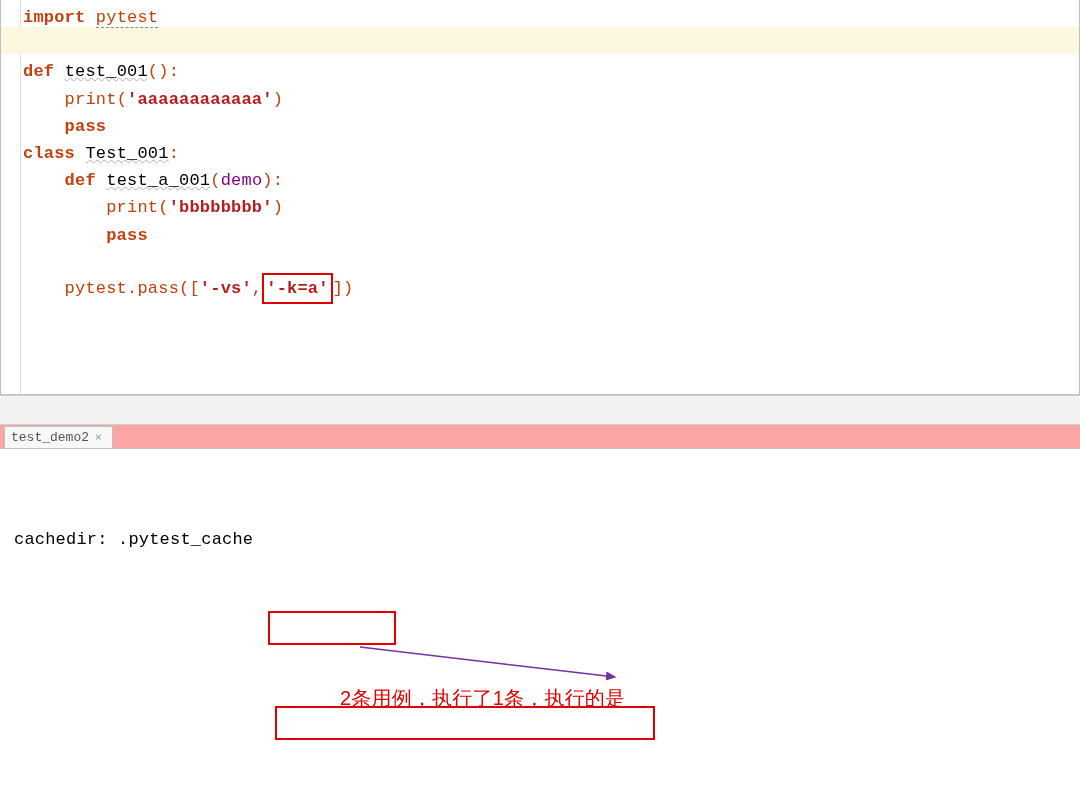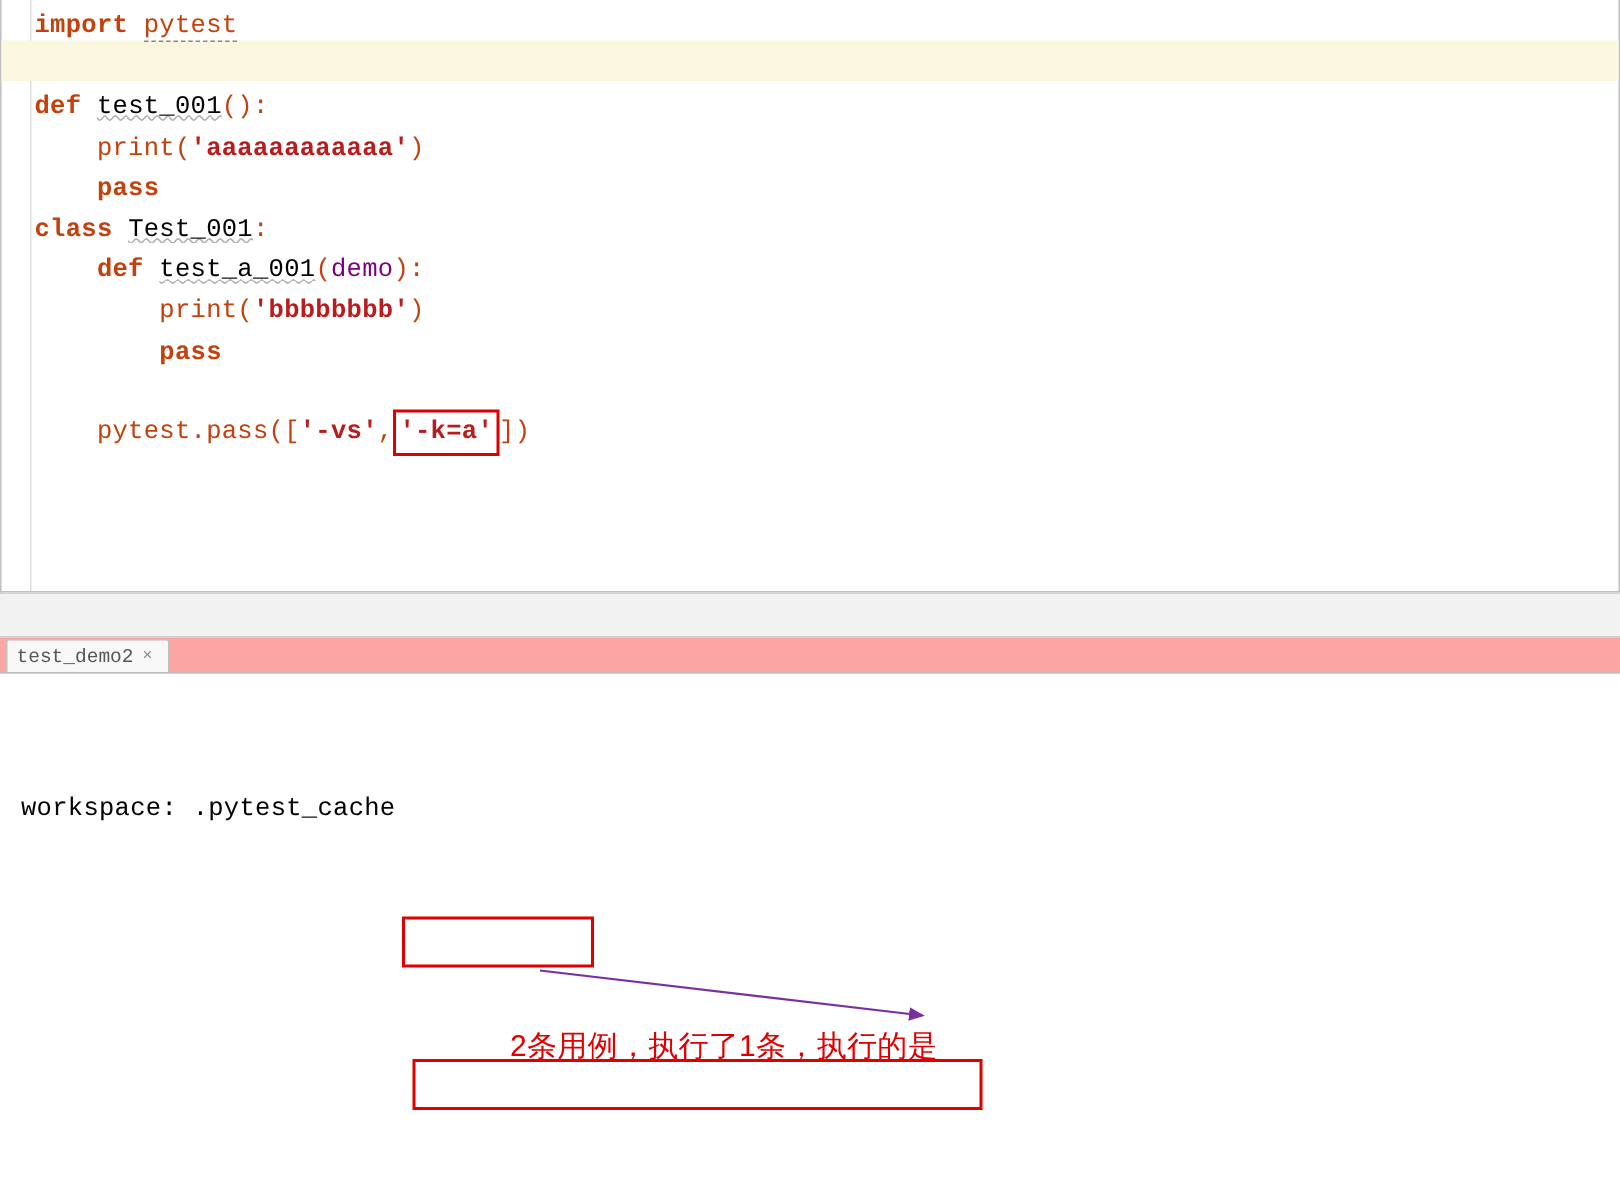--- a/index.html
+++ b/index.html
@@ -138,21 +138,21 @@
 <div class="separator-bar"></div>
 
 <div class="tab-bar">
   <div class="tab">
     <span>test_demo2</span>
     <span class="close-x">×</span>
   </div>
 </div>
 
 <div class="console-pane">
-  <div class="console-line">workspace: .pytest_cache</div>
+  <div class="console-line">cachedir: .pytest_cache</div>
   
   
   
   
   
   
 
   
   <div class="redbox-abs" style="left:268px; top:162px; width:128px; height:34px;"></div>
 

